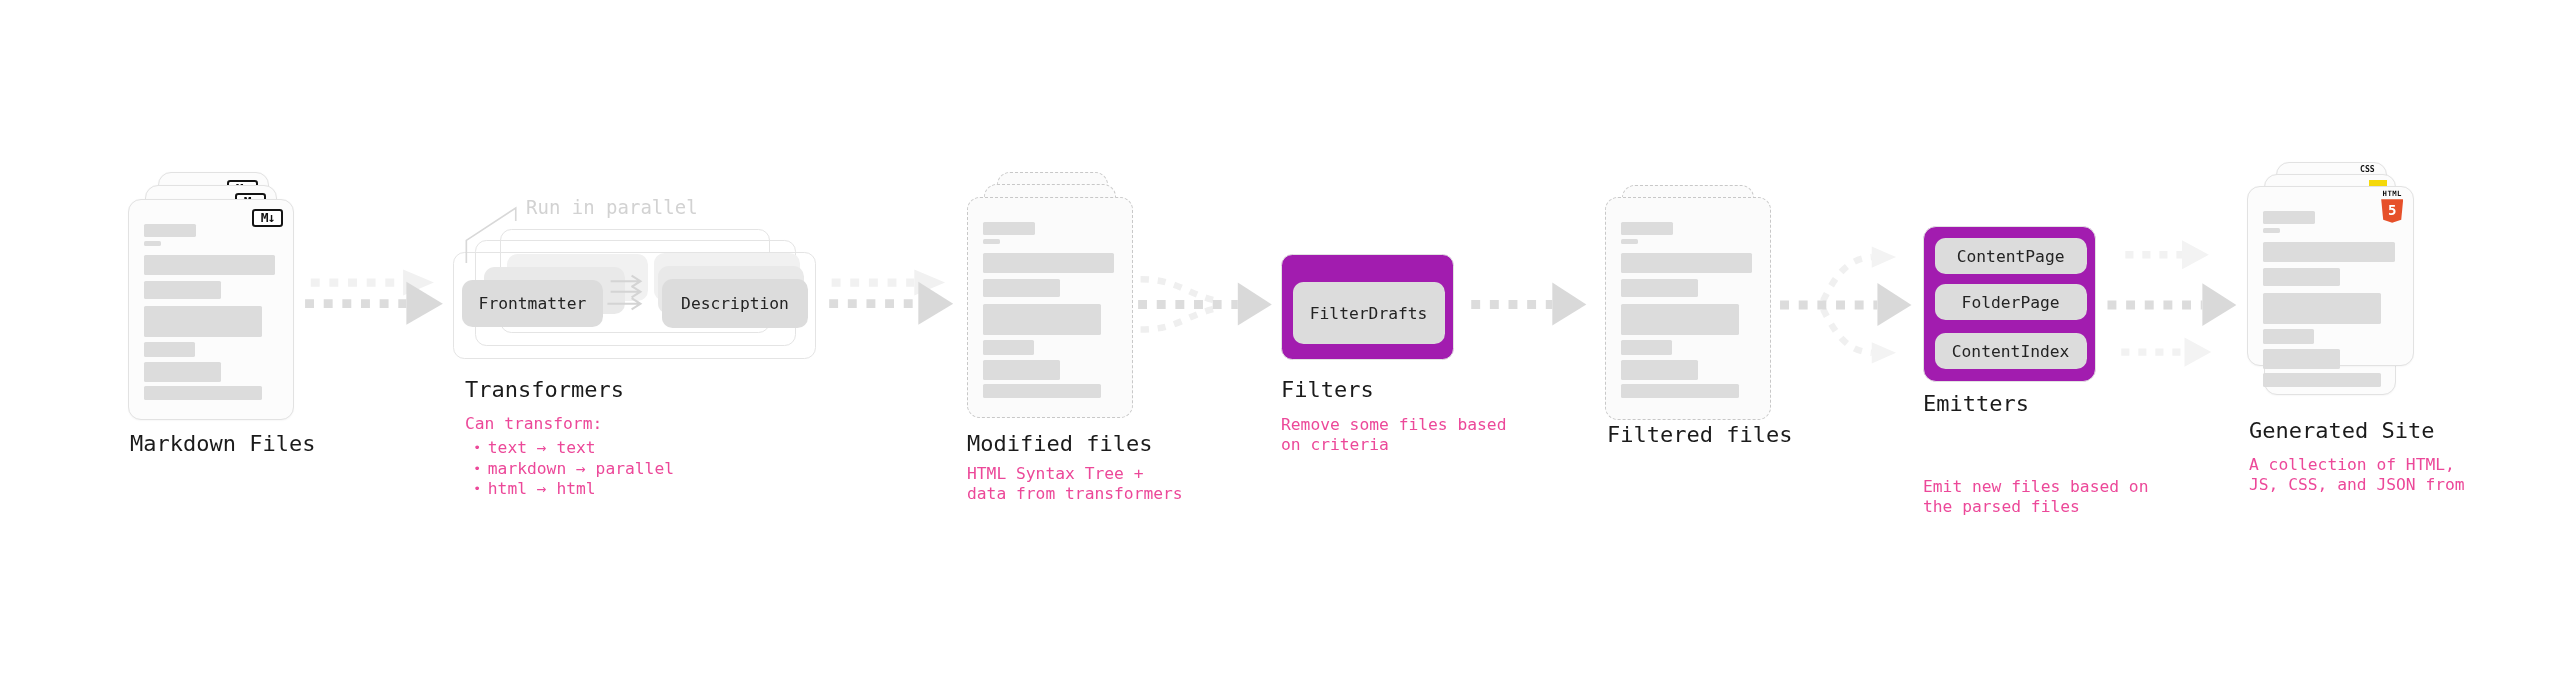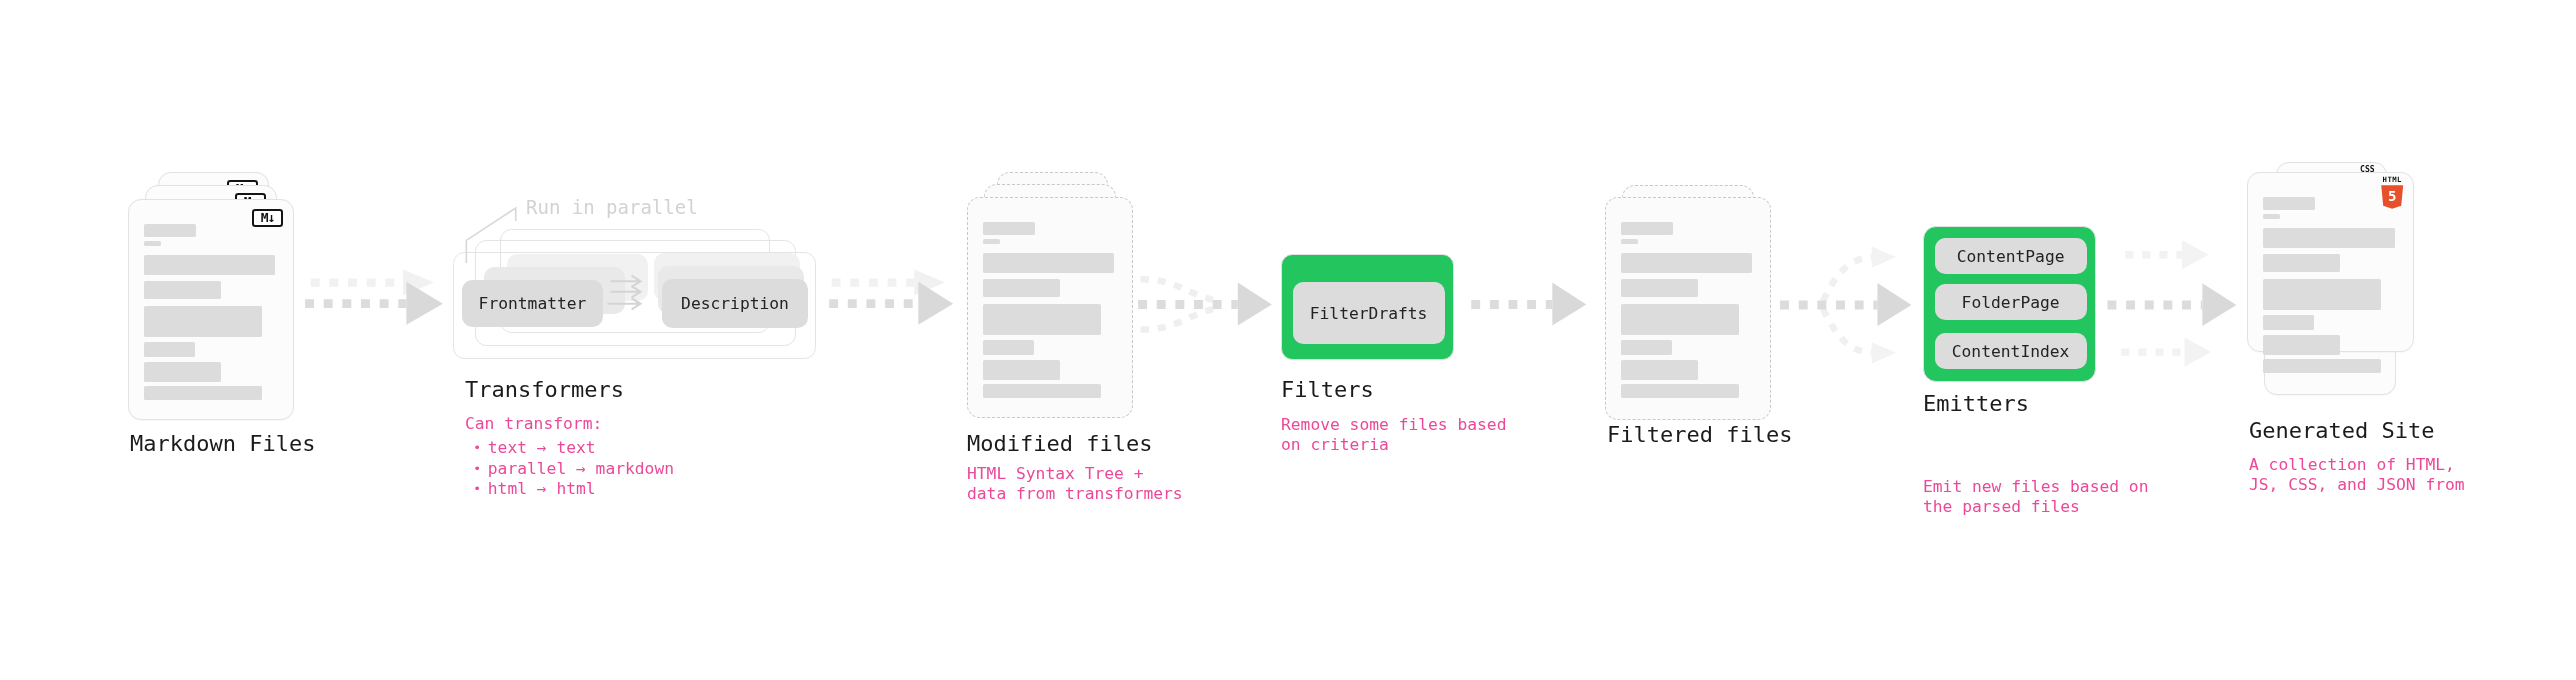--- a/index.html
+++ b/index.html
@@ -47,21 +47,21 @@
     color:#ffffff; font-size:14px; font-weight:bold; line-height:22px; text-align:center;
   }
 
   
   .outline-box {
     position:absolute; border:1.6px solid #e4e4e4; border-radius:11.4px;
     box-sizing:border-box; background:transparent;
   }
   .panel-box {
     position:absolute; border:1.6px solid #e2e2e2; border-radius:11.4px;
-    box-sizing:border-box; background:#22c55e;
+    box-sizing:border-box; background:#a21caf;
   }
   .node-btn {
     position:absolute; background:#dcdcdc; border-radius:10.6px;
     display:flex; align-items:center; justify-content:center;
     color:#232323; font-size:16.3px;
   }
   .node-ghost1 { background:#e9e9e9; }
   .node-ghost2 { background:#f1f1f1; }
 
   
@@ -139,21 +139,21 @@
     <div class="stage-label" style="left:465px; top:379px;">Transformers</div>
     <div class="stage-desc" style="left:465px; top:414px;">
       <div>Can transform:</div>
       <div style="height:4.1px;"></div>
       <div class="bullet-row">
         <span class="bullet-dot">•</span>
         <span>text → text</span>
       </div>
       <div class="bullet-row">
         <span class="bullet-dot">•</span>
-        <span>parallel → markdown</span>
+        <span>markdown → parallel</span>
       </div>
       <div class="bullet-row">
         <span class="bullet-dot">•</span>
         <span>html → html</span>
       </div>
     </div>
   </div>
 
   <svg class="abs" style="left:825px; top:268px;" width="134" height="77" viewBox="0 0 165 95">
     <line x1="8" y1="18" x2="110" y2="18" stroke="#f1f1f1" stroke-width="10" stroke-dasharray="11 12"></line>
@@ -266,21 +266,21 @@
   <div>
     <div class="file" style="left:2276px; top:162px; width:111px; height:221px;">
       <div class="css-badge">
         <span class="css-word">CSS</span>
         <div class="css-bar"></div>
       </div>
     </div>
     <div class="file" style="left:2264px; top:174px; width:132px; height:221px;">
       <div class="js-badge"></div>
     </div>
-    <div class="file" style="left:2247px; top:172px; width:167px; height:180px;">
+    <div class="file" style="left:2247px; top:186px; width:167px; height:180px;">
       <div class="html5-badge">
         <span class="html-word">HTML</span>
         <div class="html5-shield">5</div>
       </div>
       <div class="doc-bars">
         <div class="b1"></div>
           <div class="b2"></div>
           <div class="b3"></div>
           <div class="b4"></div>
         <div class="b5"></div>

